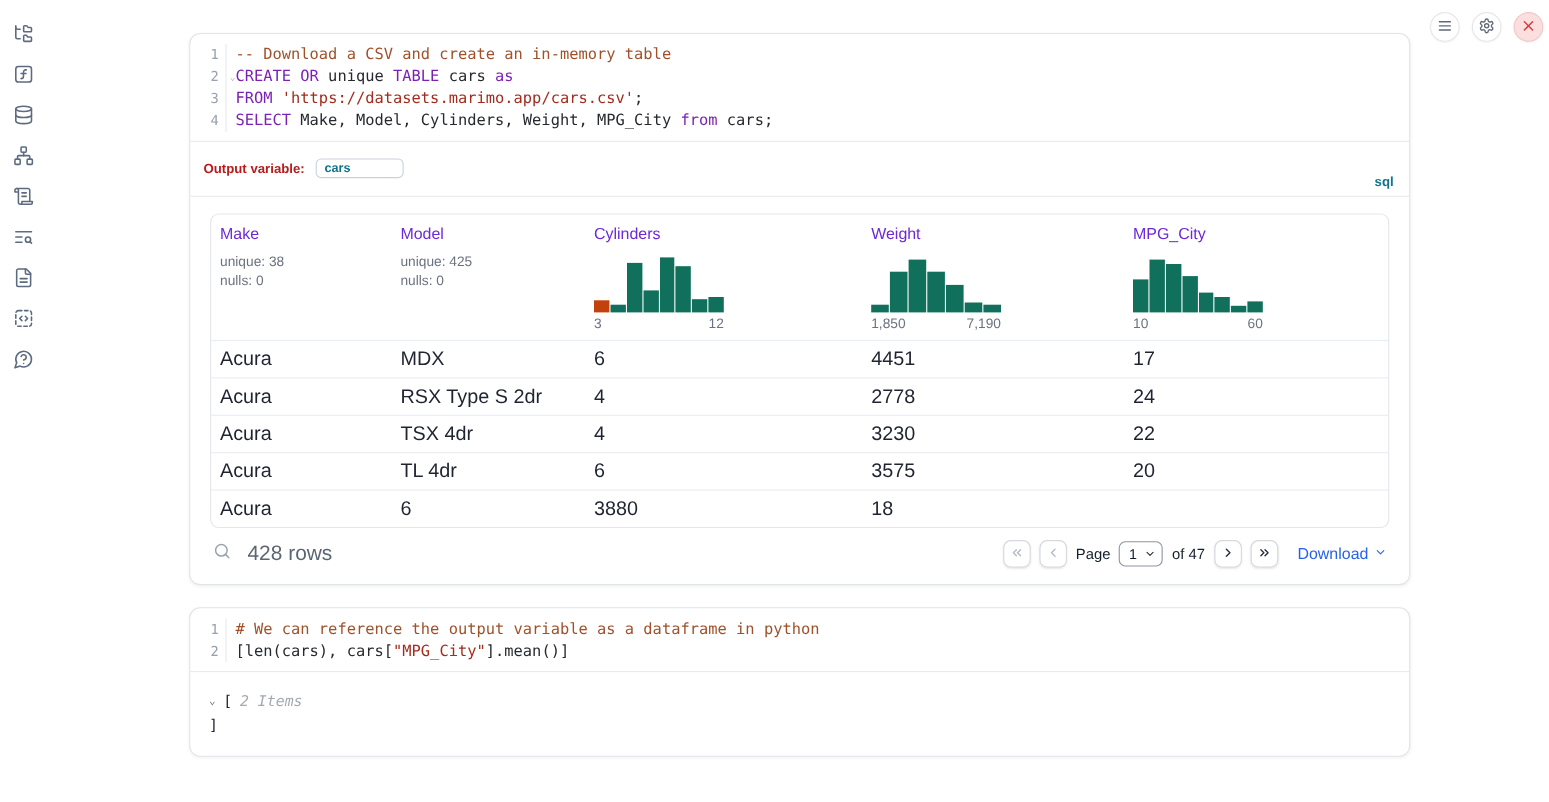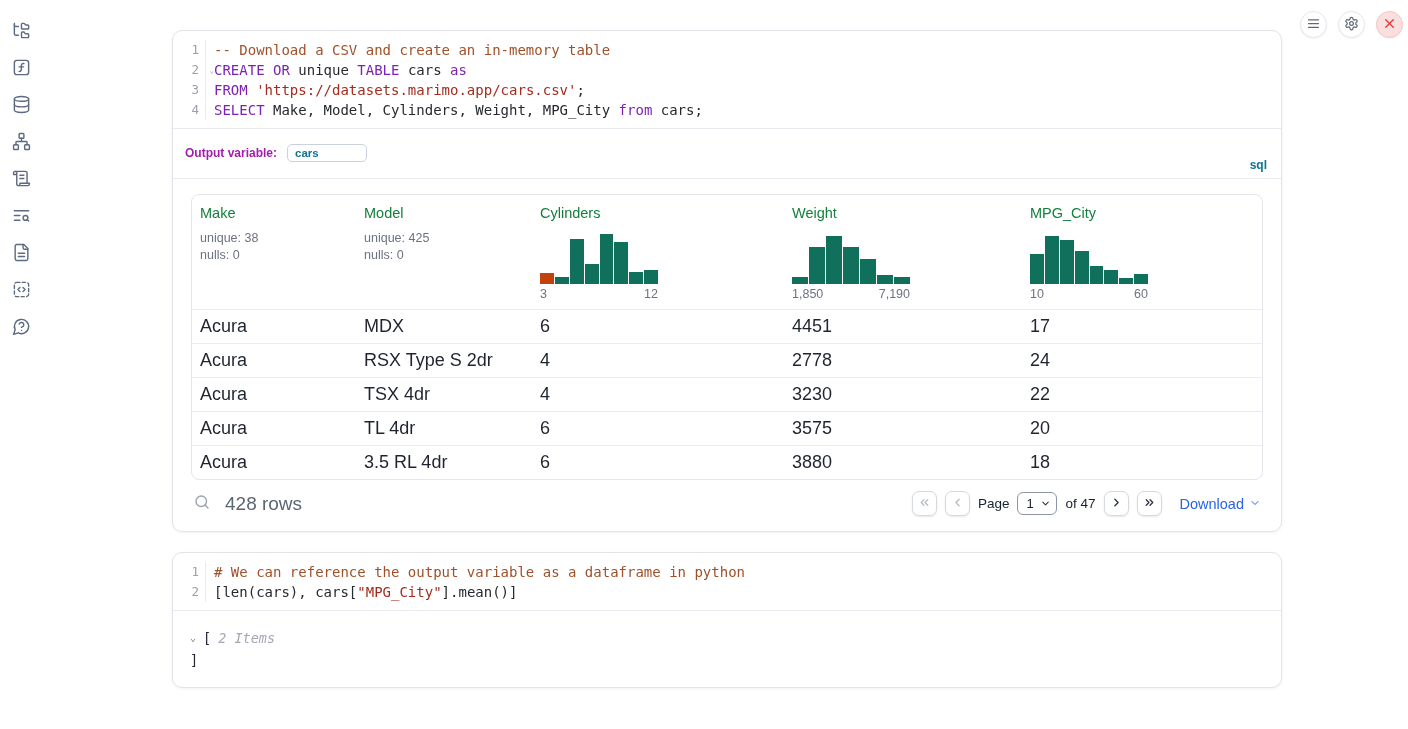--- a/index.html
+++ b/index.html
@@ -41,34 +41,34 @@
   .code-text { padding-left:8px; font:14px/20px "DejaVu Sans Mono", monospace;
                color:#26292e; white-space:pre; }
   .tk-kw { color:#7d21b3; }
   .tk-str { color:#a42c1e; }
   .tk-cm { color:#a0512a; }
   .tk-pl { color:#26292e; }
 
   
   .ov-row { border-top:1px solid #e7eaee; display:flex; align-items:center;
             padding:5px 14px 6px 12px; }
-  .ov-label { font-size:12px; font-weight:700; color:#a21caf; }
+  .ov-label { font-size:12px; font-weight:700; color:#b91c1c; }
   .ov-input { width:80px; margin-left:10px; border:1px solid #c9d2dc; border-radius:5px;
               padding:2px 7px; font-family:"Liberation Sans", sans-serif;
               font-size:11.5px; font-weight:700; color:#0e7490; outline:none; }
   .lang-badge { margin-left:auto; font-size:12px; font-weight:700; color:#0e7490; cursor:pointer;margin-top:24px; }
 
   
   .out-sec { border-top:1px solid #e7eaee; padding:15px 18px 15px; }
 
   
   .dtable { border:1px solid #e3e7ec; border-radius:8px; overflow:hidden; }
   .trow { display:grid; grid-template-columns:164px 176px 252px 238px 1fr; }
   .thead .tcell { padding:10px 8px 8px; }
-  .col-name { font-size:14.5px; color:#15803d; cursor:pointer; }
+  .col-name { font-size:14.5px; color:#6d28d9; cursor:pointer; }
   .col-stats { margin-top:9px; font-size:12.5px; color:#6b7280; line-height:17px; }
   .hist { margin-top:13px; width:118px; }
   .hist-bars { height:50px; display:flex; align-items:flex-end; gap:1px; }
   .hist-bar { flex:1; min-height:2px; }
   .hist-labels { display:flex; justify-content:space-between; margin-top:3px;
                  font-size:12.5px; color:#6b7280; }
   .tbody .trow { border-top:1px solid #e9ecf0; }
   .tbody .tcell { padding:7px 8px; font-size:18px; color:#1f2430; line-height:19px; }
 
   
@@ -332,21 +332,20 @@
           </div>
           <div class="trow">
             <div class="tcell">Acura</div>
               <div class="tcell">TL 4dr</div>
               <div class="tcell">6</div>
               <div class="tcell">3575</div>
               <div class="tcell">20</div>
           </div>
           <div class="trow">
             <div class="tcell">Acura</div>
-              <div class="tcell">3.5 RL 4dr</div>
               <div class="tcell">6</div>
               <div class="tcell">3880</div>
               <div class="tcell">18</div>
           </div>
         </div>
       </div>
 
       <div class="tfoot">
         <span class="search-ico"><svg viewBox="0 0 24 24">
               <circle cx="11" cy="11" r="7"></circle>

